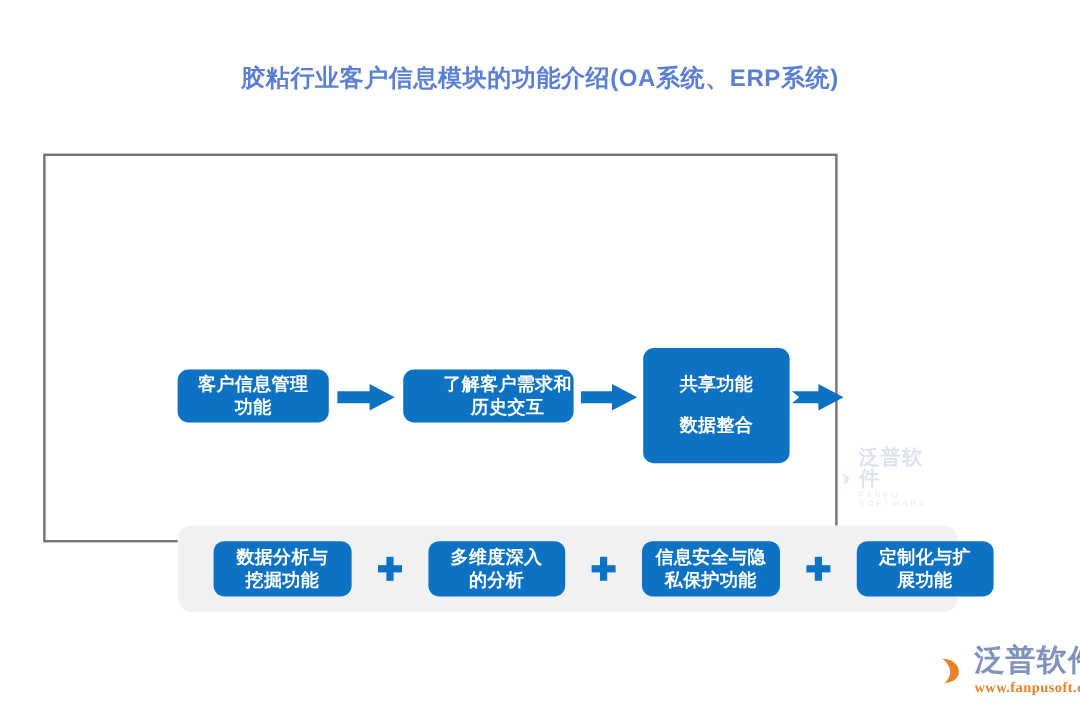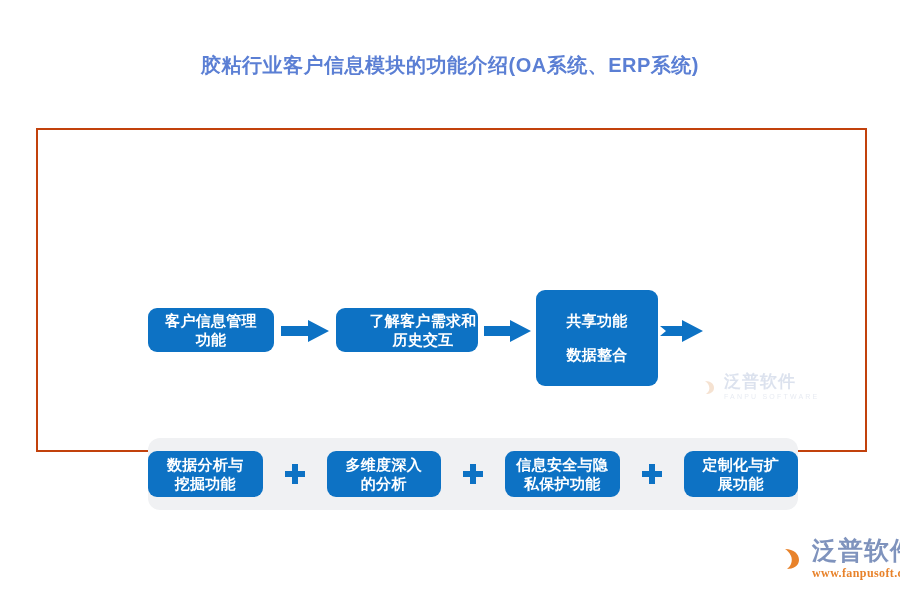--- a/index.html
+++ b/index.html
@@ -27,23 +27,23 @@
     color: #5b7fd4;
     letter-spacing: 0.5px;
     white-space: nowrap;
   }
 
   
   .panel {
     position: absolute;
     left: 36px;
     top: 128px;
-    width: 831px;
+    width: 662px;
     height: 324px;
-    border: 2px solid #c2410c;
+    border: 2px solid #737373;
     box-sizing: border-box;
     background: #ffffff;
   }
 
   
   .fbox {
     position: absolute;
     background: #0d72c4;
     border-radius: 9px;
     color: #ffffff;
@@ -90,20 +90,21 @@
     border-radius: 12px;
   }
   .strip-inner {
     position: absolute;
     left: 0; top: 0;
     width: 650px; height: 72px;
     display: flex;
     align-items: center;
     justify-content: center;
     gap: 22px;
+    padding-left: 30px;
   }
   .bbox {
     background: #0d72c4;
     border-radius: 9px;
     color: #ffffff;
     font-weight: bold;
     font-size: 15px;
     line-height: 1.3;
     text-align: center;
     width: 124px;

